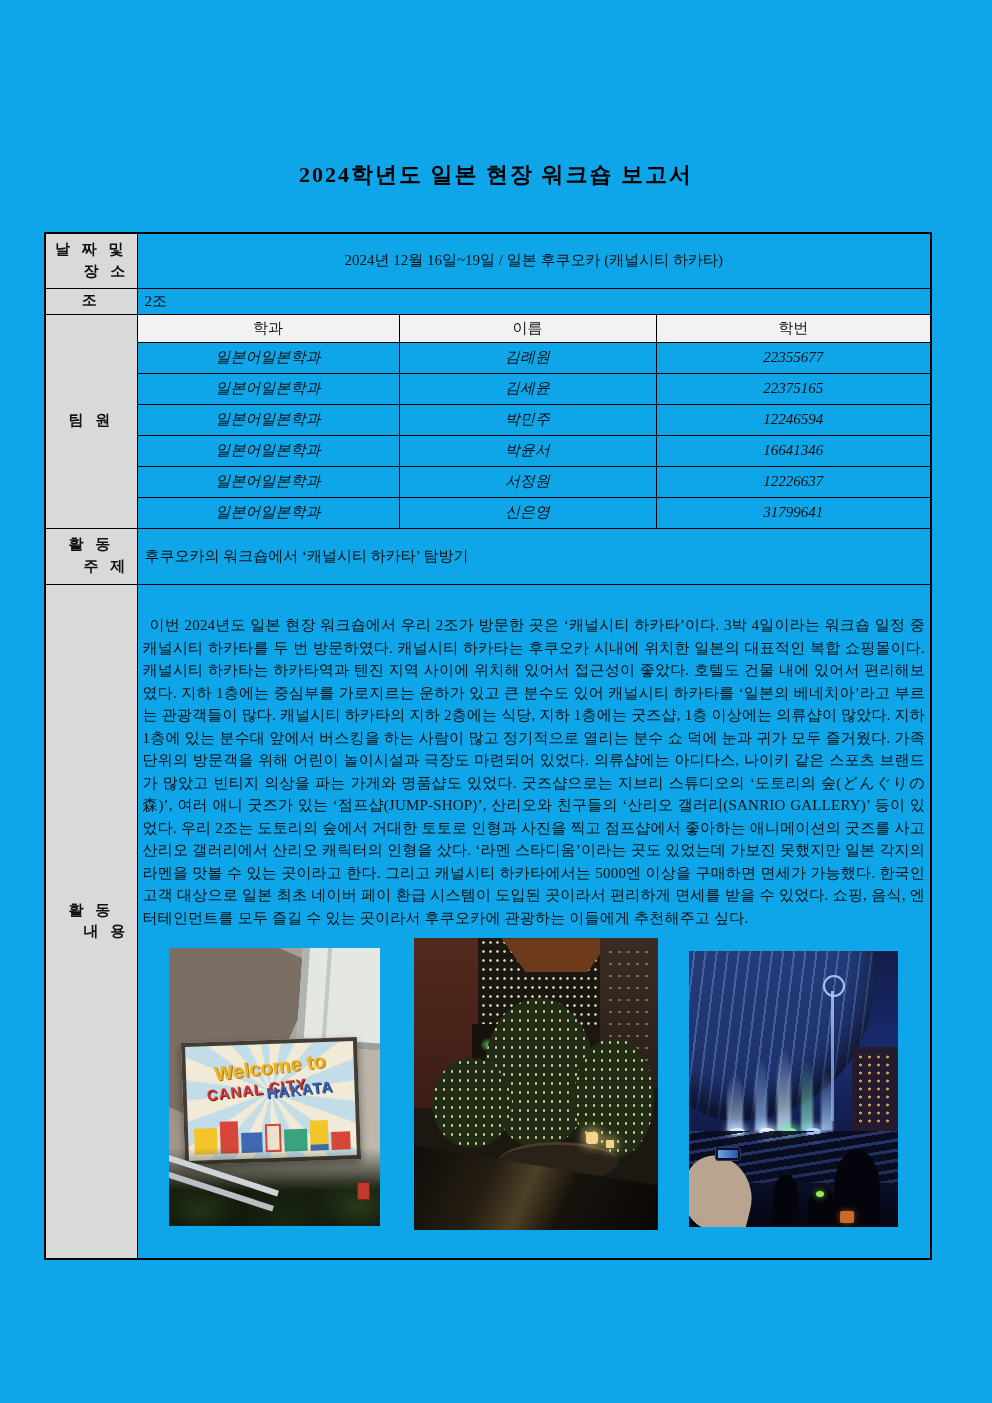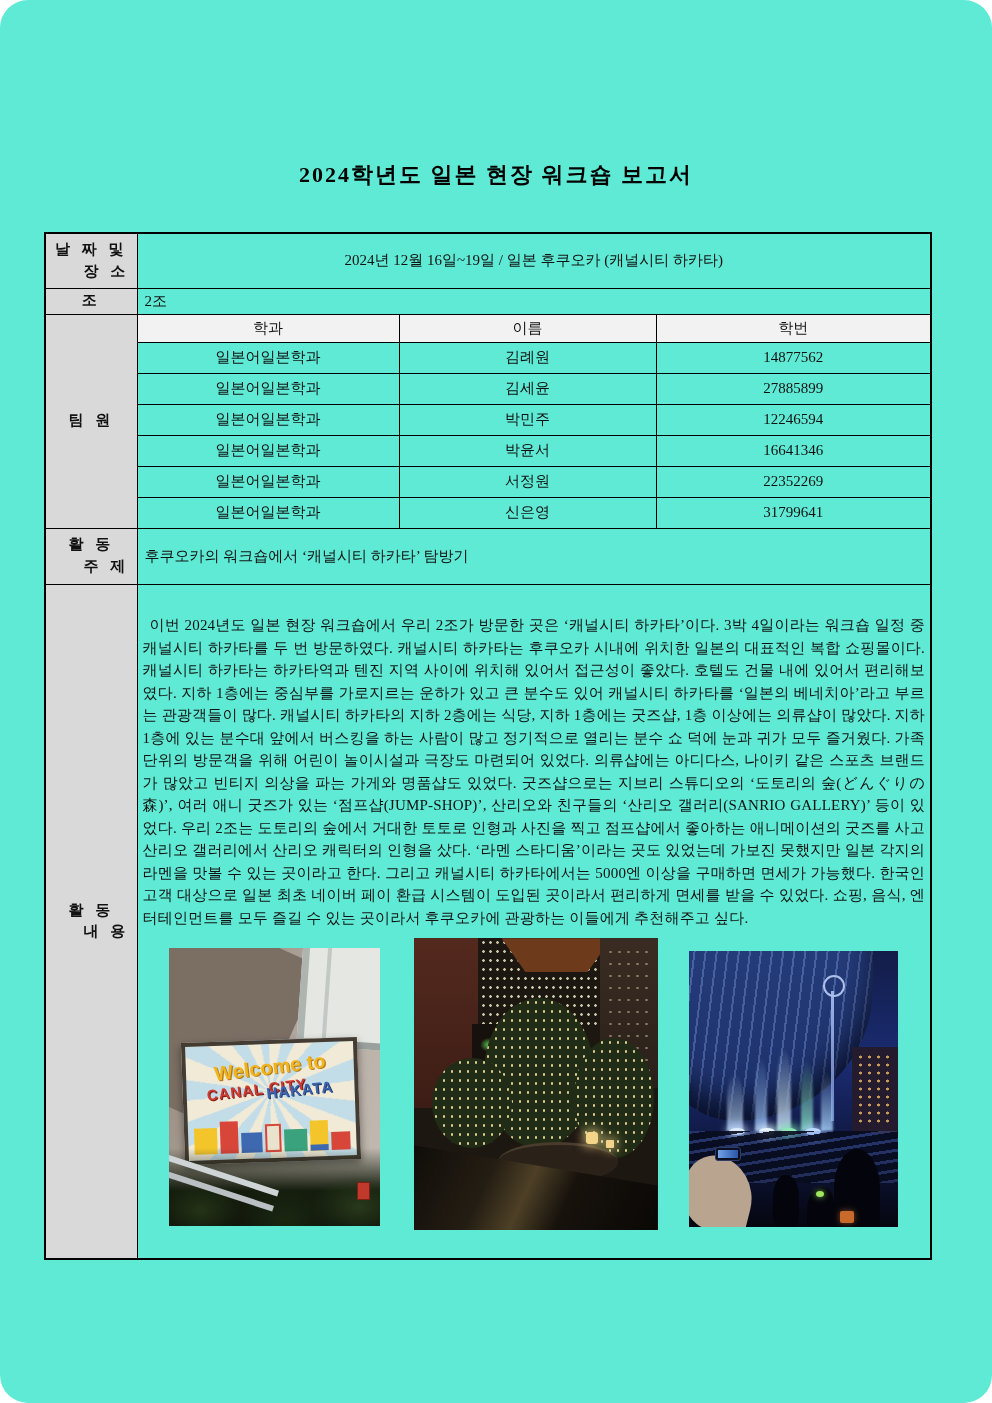--- a/index.html
+++ b/index.html
@@ -2,21 +2,21 @@
 <html><head>
 <meta charset="utf-8">
 <style>
   * { margin:0; padding:0; box-sizing:border-box; }
   html,body { background:#ffffff; }
   body {
     width:992px; height:1403px;
     font-family:"Liberation Serif","DejaVu Serif",serif;
     color:#1a1a1a; position:relative; overflow:hidden;
   }
-  .page { position:absolute; inset:0; background:#5eead4;border-radius:28px; }
+  .page { position:absolute; inset:0; background:#0ea5e9; }
 
   .doc-title {
     position:absolute; top:160px; left:0; width:100%;
     text-align:center; font-size:22px; font-weight:bold;
     letter-spacing:2px; color:#000;
   }
 
   table.report {
     position:absolute; left:44px; top:232px; width:886px;
     border-collapse:collapse; table-layout:fixed;
@@ -27,21 +27,21 @@
 
   td.lbl {
     background:#d9d9d9; text-align:center; font-weight:bold;
     letter-spacing:4px; line-height:1.45; font-size:15px;
   }
   td.lbl .l2 { display:block;margin-left:30px; }
 
   tr.r-date  { height:55px; }
   tr.r-group { height:26px; }
   tr.r-head  { height:28px; }
-  tr.r-mem   { height:31px; }
+  tr.r-mem   { height:31px;font-style:italic; }
   tr.r-topic { height:56px; }
   tr.r-body  { height:675px; }
 
   td.center { text-align:center; }
   td.val-left { text-align:left; padding-left:7px; }
   td.head-cell { background:#f2f2f2; text-align:center; }
   td.body-cell { vertical-align:top; padding:6px 5px 4px 5px; }
 
   .body-text {
     font-size:15px; line-height:22.5px; text-align:justify;
@@ -207,41 +207,41 @@
 
     <tr class="r-head">
       <td class="lbl" rowspan="7">팀 원</td>
       <td class="head-cell">학과</td>
       <td class="head-cell">이름</td>
       <td class="head-cell">학번</td>
     </tr>
     <tr class="r-mem">
       <td class="center">일본어일본학과</td>
       <td class="center">김례원</td>
-      <td class="center">14877562</td>
+      <td class="center">22355677</td>
     </tr>
     <tr class="r-mem">
       <td class="center">일본어일본학과</td>
       <td class="center">김세윤</td>
-      <td class="center">27885899</td>
+      <td class="center">22375165</td>
     </tr>
     <tr class="r-mem">
       <td class="center">일본어일본학과</td>
       <td class="center">박민주</td>
       <td class="center">12246594</td>
     </tr>
     <tr class="r-mem">
       <td class="center">일본어일본학과</td>
       <td class="center">박윤서</td>
       <td class="center">16641346</td>
     </tr>
     <tr class="r-mem">
       <td class="center">일본어일본학과</td>
       <td class="center">서정원</td>
-      <td class="center">22352269</td>
+      <td class="center">12226637</td>
     </tr>
     <tr class="r-mem">
       <td class="center">일본어일본학과</td>
       <td class="center">신은영</td>
       <td class="center">31799641</td>
     </tr>
 
     <tr class="r-topic">
       <td class="lbl">
         <span>활 동</span>

